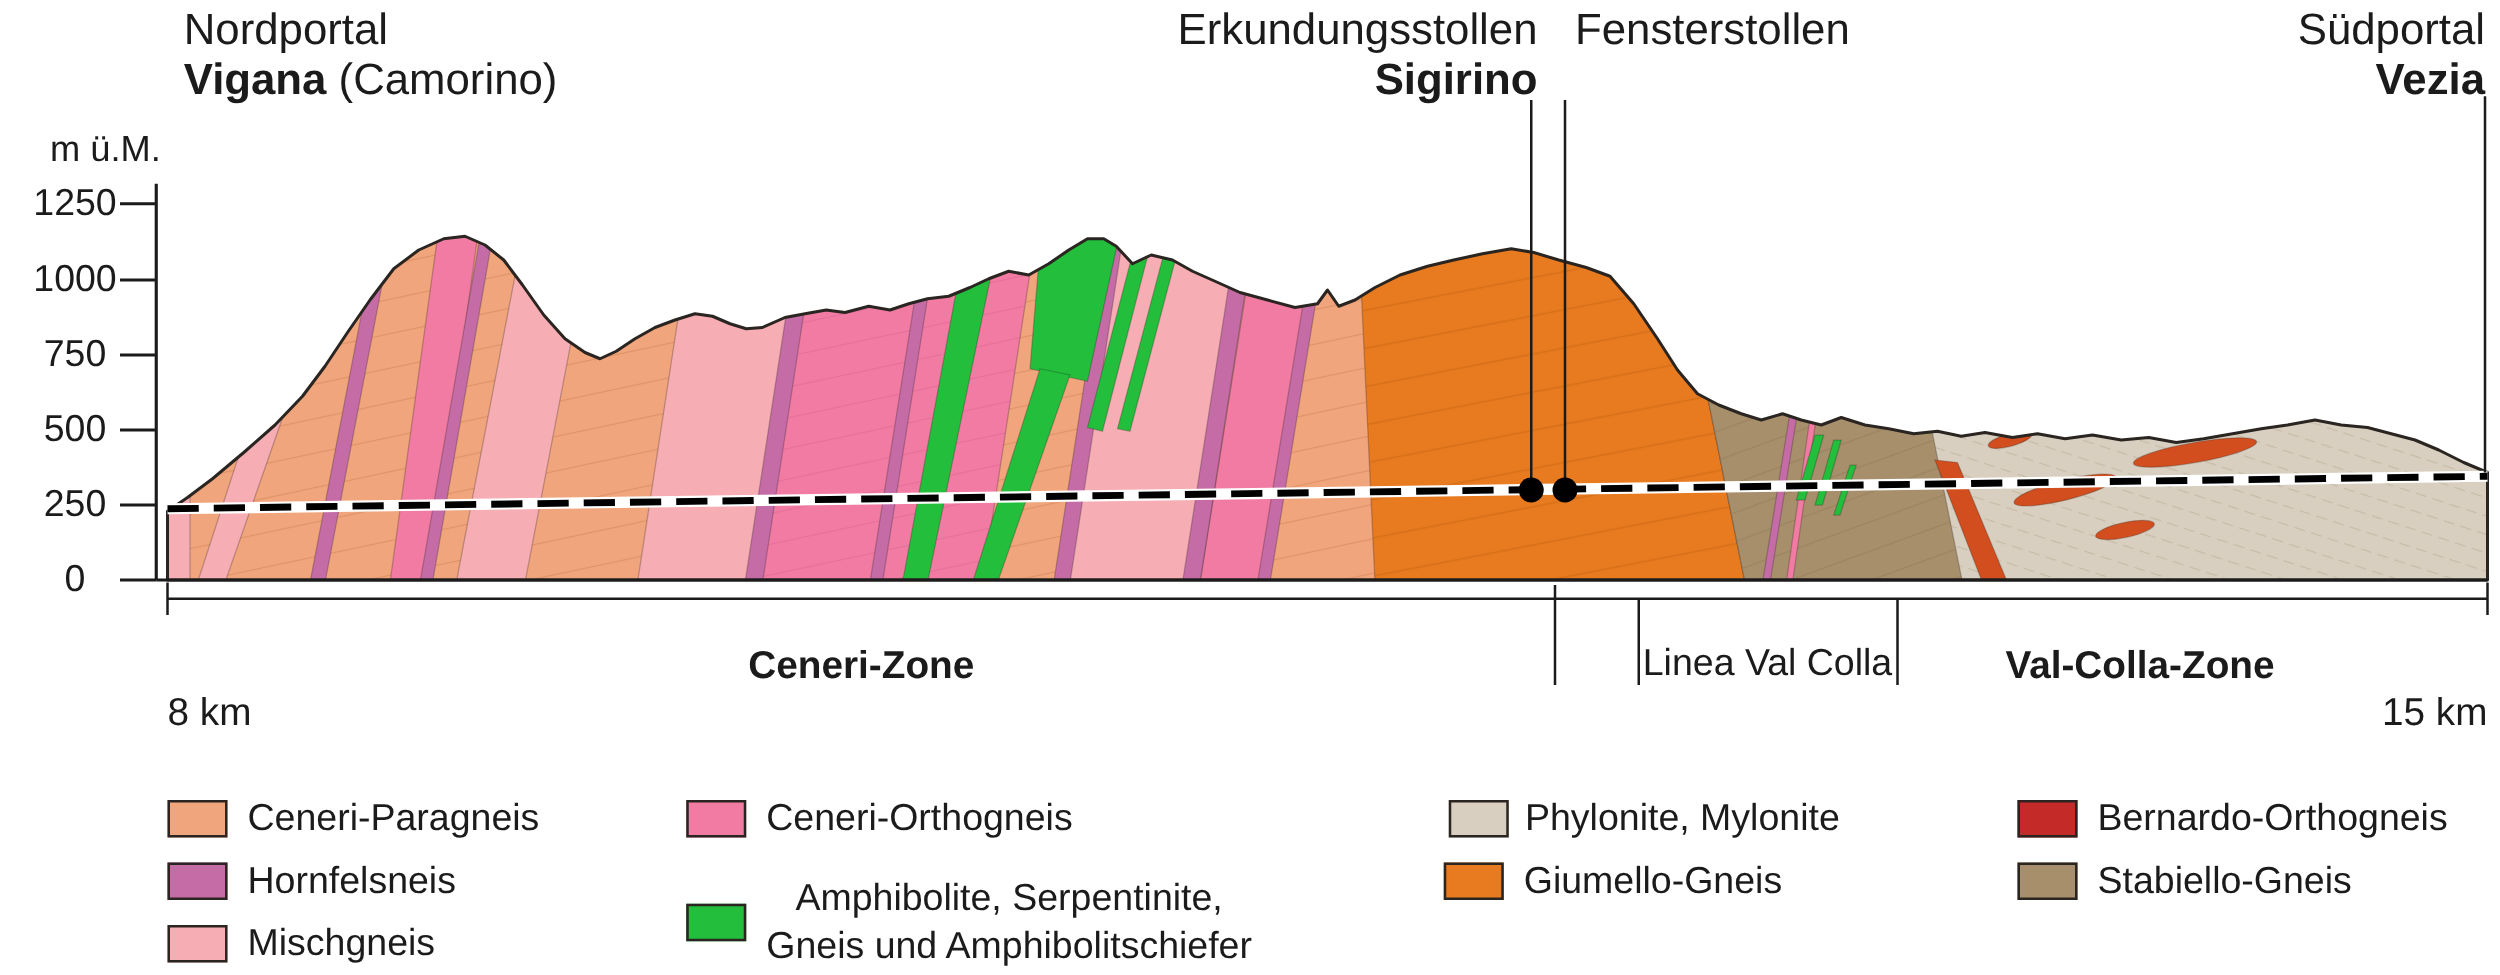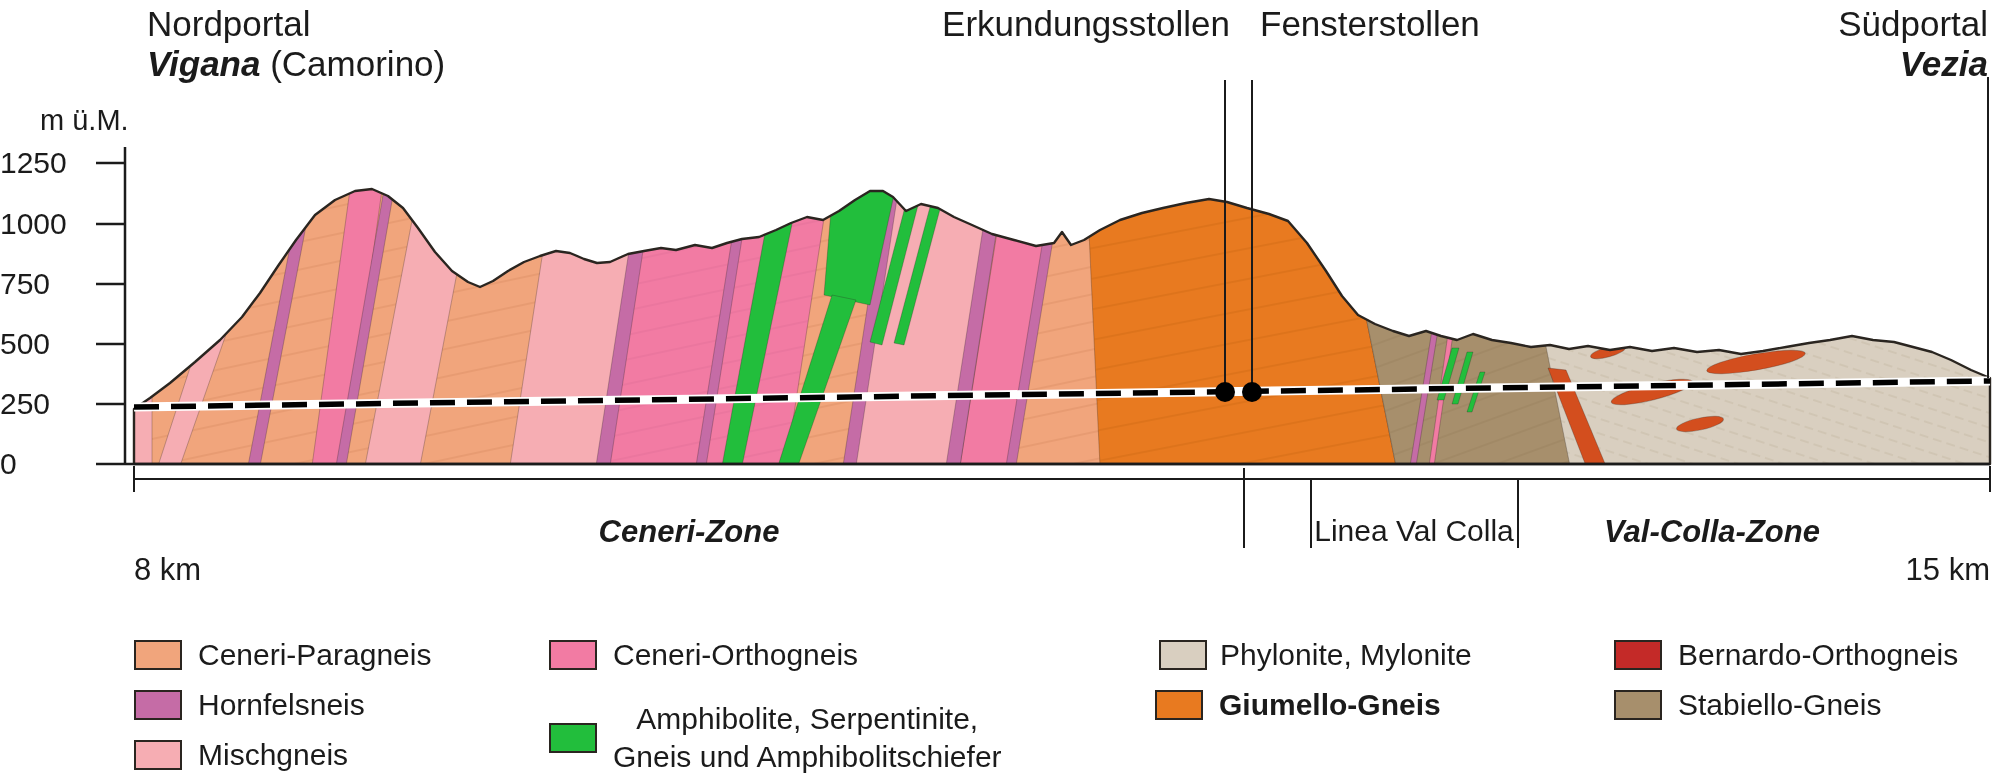--- a/index.html
+++ b/index.html
@@ -1,22 +1,22 @@
 <!DOCTYPE html>
 <html style="--color-ceneri_paragneis: #F1A57C; --color-hornfelsneis: #C56CA6; --color-mischgneis: #F6ADB3; --color-ceneri_orthogneis: #F27BA3; --color-amphibolite: #22BE3C; --color-phylonite: #D9CFC0; --color-giumello: #E87A20; --color-bernardo: #C42A28; --color-bernardo_lens: #D34E1E; --color-stabiello: #A78F6C; --color-outline: #2A2520; --color-tunnel: #000000;"><head>
 <meta charset="utf-8">
 <style>
   html,body{margin:0;padding:0;background:#fff;}
   .stage{position:relative;width:2000px;height:780px;background:#fff;overflow:hidden;
          font-family:"Liberation Sans",sans-serif;color:#1B1B1B;}
   .abs{position:absolute;}
   .lbl{font-size:35px;line-height:40px;white-space:nowrap;}
-  .b{font-weight:bold;font-style:italic;}
+  .b{font-weight:bold;}
   .right{text-align:right;}
-  .tick-lbl{position:absolute;left:0;width:88px;text-align:left;font-size:30px;line-height:32px;}
+  .tick-lbl{position:absolute;left:0;width:88px;text-align:center;font-size:30px;line-height:32px;padding-left:16px;}
   .zone-lbl{position:absolute;transform:translateX(-50%);font-size:31px;white-space:nowrap;}
   .legend-item{position:absolute;display:flex;align-items:center;gap:16px;}
   .sw{width:48px;height:30px;border:2px solid #2A2520;flex:0 0 auto;box-sizing:border-box;}
   .leg-lbl{font-size:30px;line-height:38px;white-space:nowrap;text-align:center;}
   svg{position:absolute;left:0;top:0;}
   .f-para{fill:var(--color-ceneri_paragneis);}
   .f-horn{fill:var(--color-hornfelsneis);}
   .f-misch{fill:var(--color-mischgneis);}
   .f-ortho{fill:var(--color-ceneri_orthogneis);}
   .f-amph{fill:var(--color-amphibolite);}
@@ -138,20 +138,21 @@
     <line x1="1518" y1="479" x2="1518" y2="548" class="thin"></line>
   </svg>
 
   <div class="abs lbl" style="left:147px;top:4px;">
     <div><span>Nordportal</span></div>
     <div><span class="b">Vigana</span><span> (Camorino)</span></div>
   </div>
 
   <div class="abs lbl right" style="right:770px;top:4px;">
     <div><span>Erkundungsstollen</span></div>
+    <div class="b"><span>Sigirino</span></div>
   </div>
 
   <div class="abs lbl" style="left:1260px;top:4px;">
     <span>Fensterstollen</span>
   </div>
 
   <div class="abs lbl right" style="right:12px;top:4px;">
     <div><span>Südportal</span></div>
     <div class="b"><span>Vezia</span></div>
   </div>
@@ -194,21 +195,21 @@
       <span class="leg-lbl">
         <div>Amphibolite, Serpentinite,</div>
         <div>Gneis und Amphibolitschiefer</div>
       </span>
     </div>
 
     <div class="legend-item" style="left:1159px;top:636px;gap:13px;">
       <span class="sw" style="background:var(--color-phylonite);"></span>
       <span class="leg-lbl">Phylonite, Mylonite</span>
     </div>
-    <div class="legend-item" style="left:1155px;top:686px;font-weight:bold;">
+    <div class="legend-item" style="left:1155px;top:686px;">
       <span class="sw" style="background:var(--color-giumello);"></span>
       <span class="leg-lbl">Giumello-Gneis</span>
     </div>
 
     <div class="legend-item" style="left:1614px;top:636px;">
       <span class="sw" style="background:var(--color-bernardo);"></span>
       <span class="leg-lbl">Bernardo-Orthogneis</span>
     </div>
     <div class="legend-item" style="left:1614px;top:686px;">
       <span class="sw" style="background:var(--color-stabiello);"></span>

